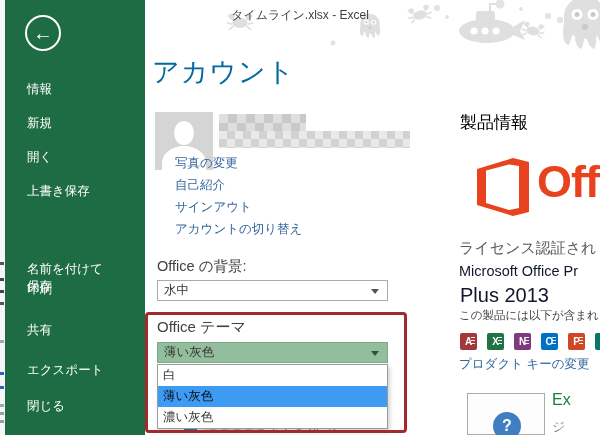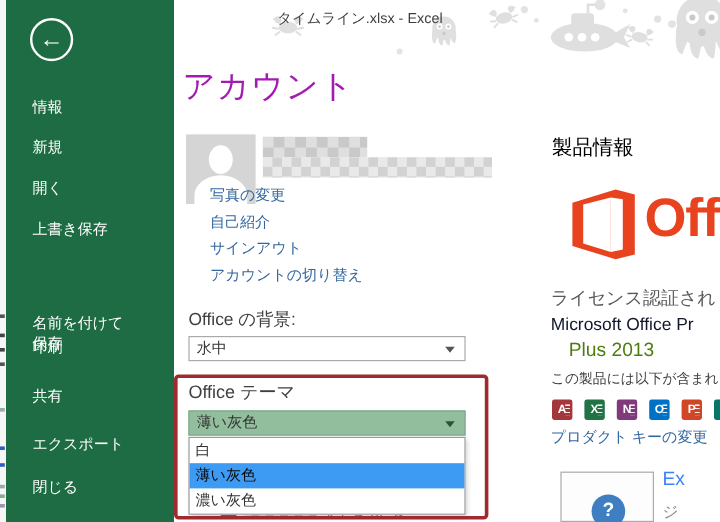--- a/index.html
+++ b/index.html
@@ -20,21 +20,21 @@
   .sidebar { position:absolute; left:5px; top:0; width:140px; height:435px; background:#1e6c43; z-index:3; }
   .back-btn { position:absolute; left:20px; top:15px; width:36px; height:36px; border:2px solid #fff;
     border-radius:50%; color:#fff; display:flex; align-items:center; justify-content:center;
     font-size:20px; line-height:1; cursor:pointer; }
   .nav-item { position:absolute; left:22px; color:#fff; font-size:12.5px; line-height:1.35; cursor:pointer; }
   .nav-0{top:81px} .nav-1{top:115px} .nav-2{top:149px} .nav-3{top:183px}
   .nav-4{top:225px; width:88px;margin-top:36px;} .nav-5{top:281px} .nav-6{top:322px} .nav-7{top:362px} .nav-8{top:398px}
 
   
   .content { position:absolute; inset:0; z-index:2; }
-  .page-title { position:absolute; left:152px; top:54px; font-size:27px; color:#a21caf; letter-spacing:1px; }
+  .page-title { position:absolute; left:152px; top:54px; font-size:27px; color:#0369a1; letter-spacing:1px; }
   .photo { position:absolute; left:155px; top:112px; width:58px; height:58px; background:#d5d5d5; overflow:hidden; }
   .photo .head { position:absolute; left:19px; top:9px; width:20px; height:24px; background:#fff; border-radius:50%; }
   .photo .torso { position:absolute; left:7px; top:34px; width:44px; height:34px; background:#fff; border-radius:50% 50% 0 0; }
   .blur { position:absolute; background:repeating-conic-gradient(#c9c9c9 0% 25%, #dfdfdf 0% 50%); background-size:18px 18px; }
   .blur1 { left:219px; top:114px; width:87px; height:17px; }
   .blur2 { left:219px; top:131px; width:191px; height:17px;
     background:repeating-conic-gradient(#d2d2d2 0% 25%, #e9e9e9 0% 50%); background-size:16px 16px; }
   .acct-link { position:absolute; left:155px; font-size:12.5px; color:#33679e; cursor:pointer;padding-left:20px; }
   .link-0{top:155px} .link-1{top:177px} .link-2{top:199px} .link-3{top:221px}
 
@@ -66,34 +66,34 @@
   .red-box { position:absolute; left:145px; top:312px; width:262px; height:121px;
     border:3px solid #a02a2e; border-radius:4px; z-index:10; pointer-events:none; }
 
   
   .product-heading { position:absolute; left:460px; top:111px; font-size:17px; color:#000000; }
   .office-logo { position:absolute; left:473px; top:156px; }
   .office-wordmark { position:absolute; left:537px; top:156px; font-size:45px; font-weight:bold;
     color:#e8431e; letter-spacing:-1px; white-space:nowrap; }
   .license-text { position:absolute; left:459px; top:239px; font-size:15px; color:#595959; white-space:nowrap; }
   .prod-line1 { position:absolute; left:459px; top:263px; font-size:14.5px; color:#0f172a; white-space:nowrap; }
-  .prod-line2 { position:absolute; left:474px; top:284px; font-size:16px; color:#4d7c0f; }
+  .prod-line2 { position:absolute; left:460px; top:284px; font-size:20px; color:#0f172a; }
   .includes-text { position:absolute; left:459px; top:308px; font-size:11.5px; color:#3f3f3f; white-space:nowrap; }
   .apps-row { position:absolute; left:460px; top:333px; display:flex; gap:10px; }
   .app-icon { width:17px; height:17px; border-radius:2px; color:#fff; font-size:10px; font-weight:bold;
     display:flex; align-items:center; justify-content:center; position:relative; flex:0 0 17px; }
   .app-icon::after { content:""; position:absolute; right:2px; top:4px; width:4px; height:9px;
     background:repeating-linear-gradient(#fff 0 1px, transparent 1px 3px); opacity:.9; }
   .key-link { position:absolute; left:459px; top:356px; font-size:12.5px; color:#33679e; cursor:pointer; }
   .about-box { position:absolute; left:467px; top:393px; width:78px; height:42px;
     border:1px solid #ababab; background:#fdfdfd; cursor:pointer; }
   .q-circle { position:absolute; left:25px; top:18px; width:28px; height:28px; border-radius:50%;
     background:#3f7fc1; color:#fff; font-size:16px; font-weight:bold;
     display:flex; align-items:center; justify-content:center; }
-  .about-line1 { position:absolute; left:552px; top:391px; font-size:16px; color:#3b82f6;text-align:right; }
+  .about-line1 { position:absolute; left:552px; top:391px; font-size:16px; color:#15803d;text-align:right; }
   .about-line2 { position:absolute; left:552px; top:418px; font-size:13px; color:#8a8a8a; }
 </style>
 </head>
 <body>
 
 <div class="page">
 
   <svg class="decor" width="600" height="64" viewBox="0 0 600 64">
     <defs>
       <g id="crab">

